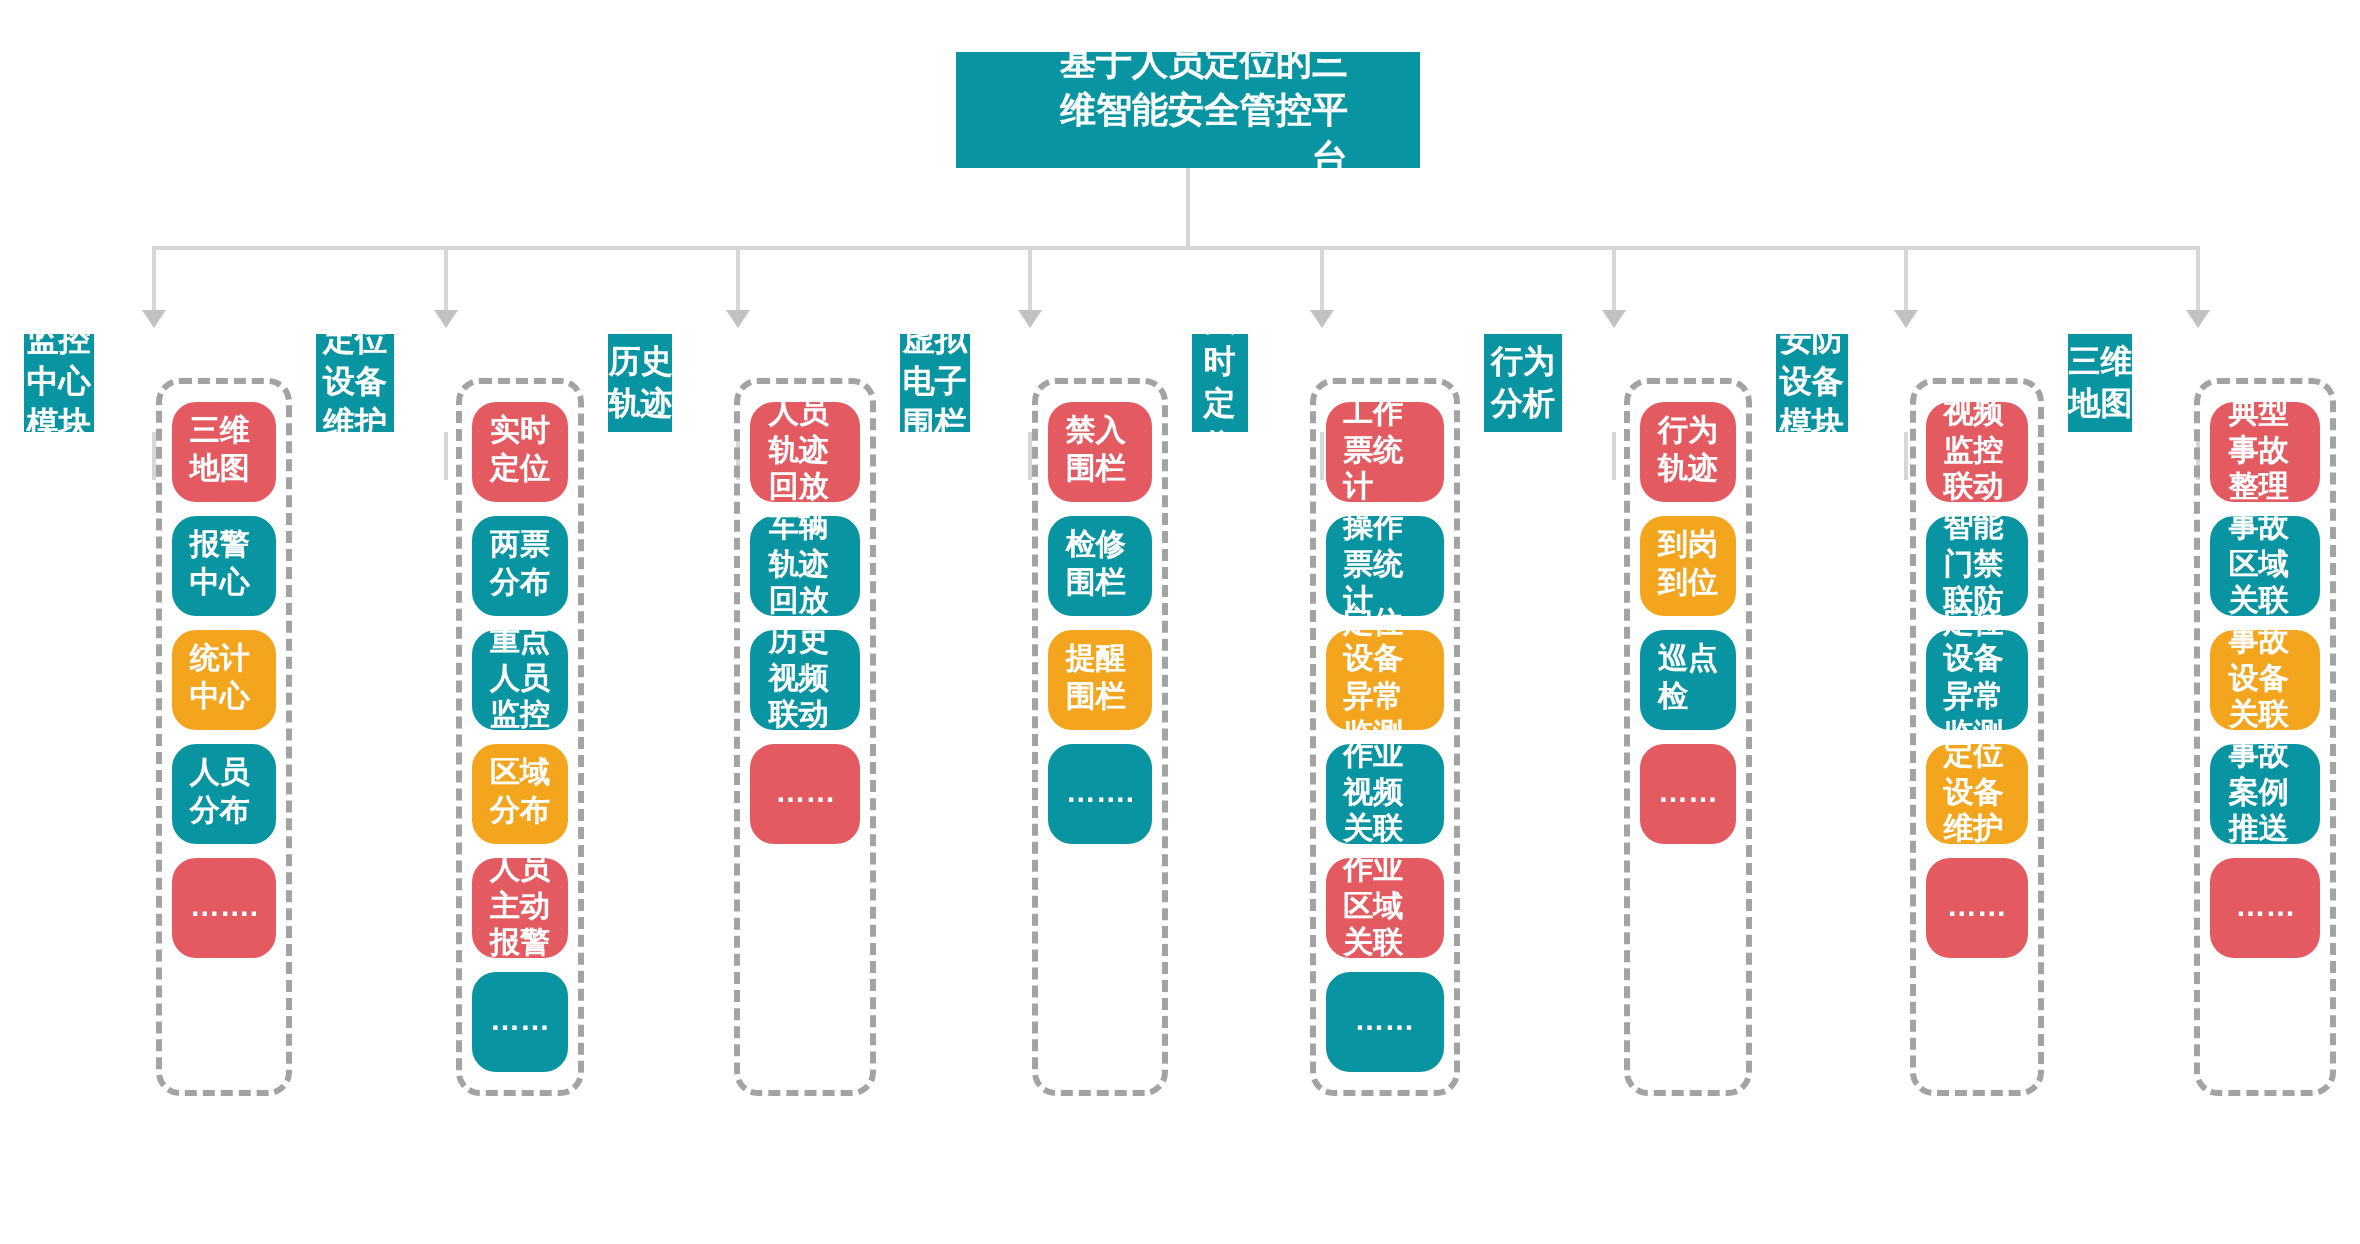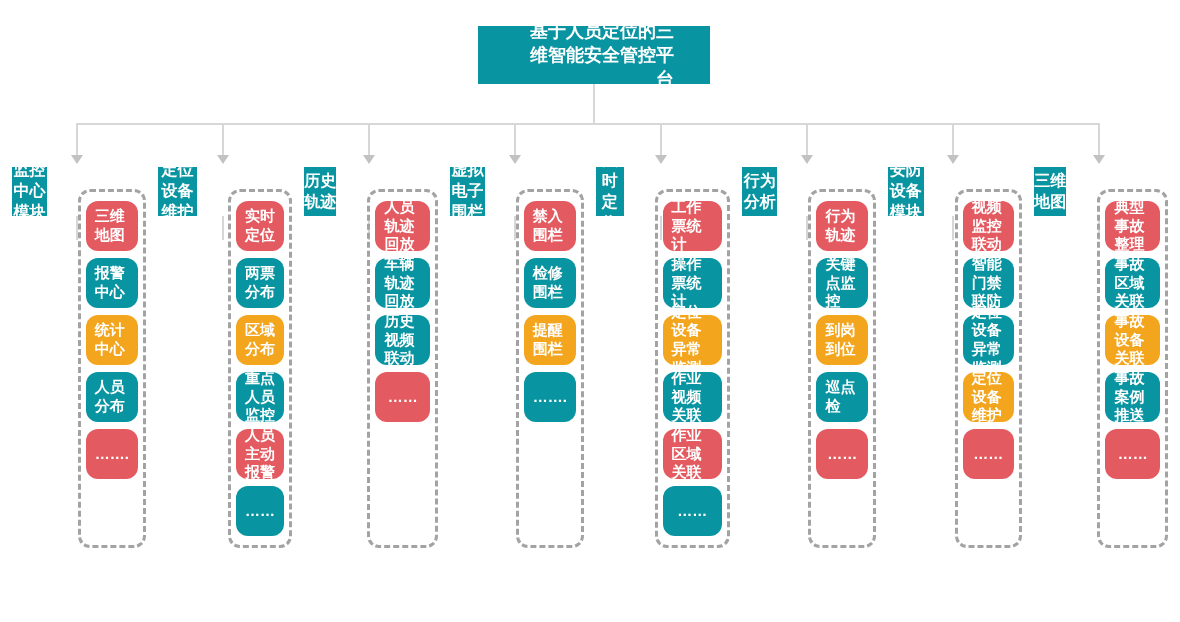--- a/index.html
+++ b/index.html
@@ -132,24 +132,24 @@
 </div>
   </div>
 
   <div class="column">
     <div class="header">定位设备维护</div>
     <div class="items">
   <div class="item c-red">实时定位</div>
 
   <div class="item c-teal">两票分布</div>
 
+  <div class="item c-teal">重点人员监控</div>
+
   <div class="item c-orange">区域分布</div>
 
-  <div class="item c-teal">重点人员监控</div>
-
   <div class="item c-red">人员主动报警</div>
 
   <div class="item c-teal">……</div>
 </div>
   </div>
 
   <div class="column">
     <div class="header">历史轨迹</div>
     <div class="items">
   <div class="item c-red">人员轨迹回放</div>
@@ -191,21 +191,20 @@
 
   <div class="item c-teal">……</div>
 </div>
   </div>
 
   <div class="column">
     <div class="header">行为分析</div>
     <div class="items">
   <div class="item c-red">行为轨迹</div>
 
-  <div class="item c-teal">关键点监控</div>
 
   <div class="item c-orange">到岗到位</div>
 
   <div class="item c-teal">巡点检</div>
 
   <div class="item c-red">……</div>
 </div>
   </div>
 
   <div class="column">

